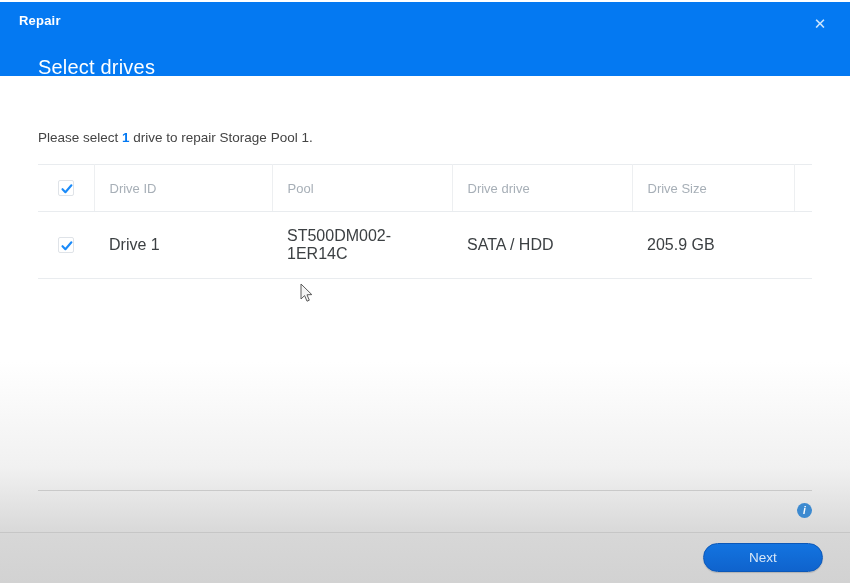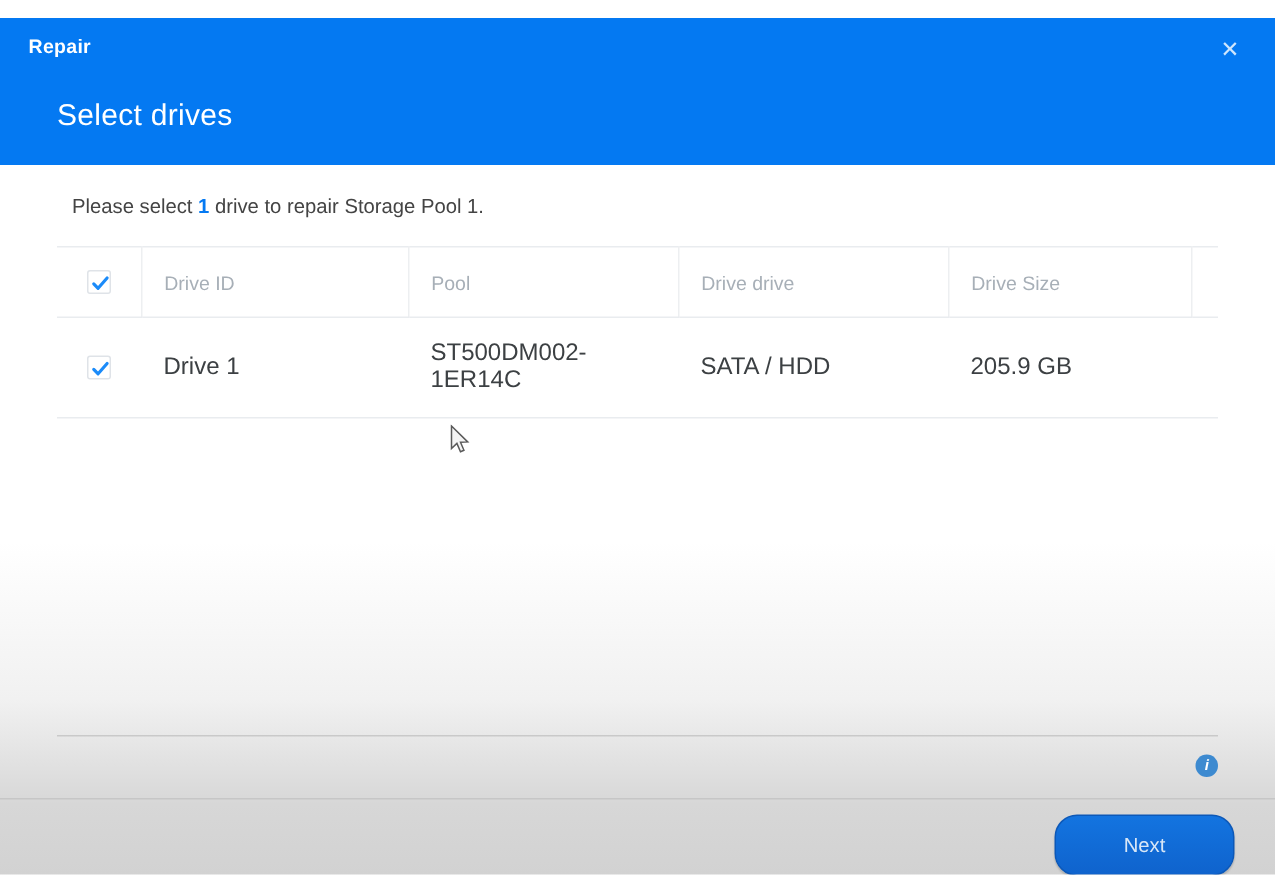--- a/index.html
+++ b/index.html
@@ -21,23 +21,23 @@
     height: 583px;
     background: linear-gradient(to bottom, #ffffff 0%, #ffffff 62%, #f1f1f1 80%, #d7d7d7 92%, #d2d2d2 100%);
     box-sizing: border-box;
     overflow: hidden;
   }
 
   
   .wiz-header {
     position: absolute;
     left: 0;
-    top: 12px;
-    width: 850px;
-    height: 98px;
+    top: 2px;
+    width: 850px;
+    height: 74px;
     background: #0479f2;
   }
   .wiz-kicker {
     position: absolute;
     left: 19px;
     top: 11px;
     font-size: 13px;
     font-weight: bold;
     color: #ffffff;
     letter-spacing: 0.2px;
@@ -70,21 +70,21 @@
   
   .wiz-body {
     position: absolute;
     left: 0;
     top: 98px;
     width: 850px;
     height: 485px;
   }
   .instruction {
     position: absolute;
-    left: 48px;
+    left: 38px;
     top: 32px;
     font-size: 13.5px;
     color: #444444;
     white-space: nowrap;
   }
   .instruction .hl {
     color: #0479f2;
     font-weight: bold;
   }
 
@@ -201,21 +201,21 @@
     top: 434px;
     width: 850px;
     height: 1px;
     background: #c6c6c6;
   }
   .btn-next {
     position: absolute;
     right: 27px;
     top: 445px;
     width: 120px;
-    height: 41px;
+    height: 29px;
     border-radius: 15px;
     background: linear-gradient(to bottom, #1374e0 0%, #0f63cd 100%);
     border: 1px solid #0c58b8;
     color: #d8e7f7;
     font-size: 13.5px;
     font-family: "Liberation Sans", sans-serif;
     cursor: pointer;
     padding: 0;
     box-shadow: 0 1px 1px rgba(0,0,0,0.15);
   }

